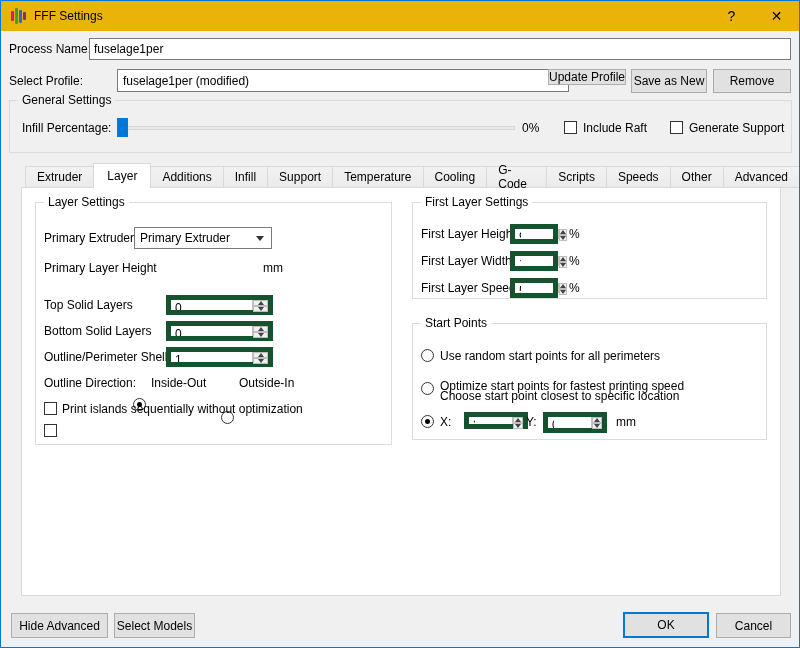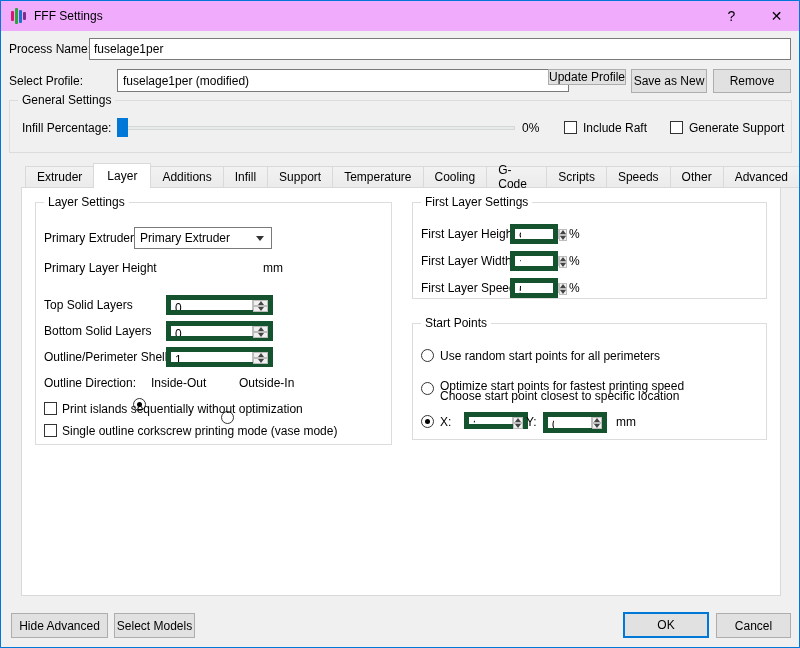--- a/index.html
+++ b/index.html
@@ -6,21 +6,21 @@
   html,body { background:#888; }
   .window {
     position:relative; width:800px; height:648px;
     background:#f0f0f0; border:1px solid #0078d7; overflow:hidden;
     font-size:12px; color:#000;
   }
   .abs { position:absolute; }
   .lbl { font-size:12px; line-height:15px; white-space:nowrap; }
 
   
-  .titlebar { position:absolute; left:0; top:0; width:100%; height:30px; background:#f0abfc; display:flex; align-items:center; }
+  .titlebar { position:absolute; left:0; top:0; width:100%; height:30px; background:#eab308; display:flex; align-items:center; }
   .app-icon { display:flex; align-items:center; gap:1px; margin-left:10px; height:16px; }
   .app-icon i { display:block; width:3px; border-radius:1px; }
   .title-text { margin-left:8px; font-size:12px; }
   .cap-btn { width:45px; height:30px; display:flex; align-items:center; justify-content:center; font-size:14px; cursor:default; }
 
   
   .textbox { background:#fff; border:1px solid #7a7a7a; font-size:12px; padding:0 4px; }
   .combo { background:#fff; border:1px solid #7a7a7a; display:flex; align-items:center; padding:0 22px 0 5px; position:relative; }
   .combo .chev { position:absolute; right:7px; top:50%; margin-top:-2px; width:0; height:0;
     border-left:4px solid transparent; border-right:4px solid transparent; border-top:5px solid #333; }
@@ -171,21 +171,20 @@
       <div class="abs lbl" style="left:8px;top:173px;">Outline Direction:</div>
       <div class="abs radio on" style="left:97px;top:173px;"></div>
       <div class="abs lbl" style="left:115px;top:173px;">Inside-Out</div>
       <div class="abs radio" style="left:185px;top:173px;"></div>
       <div class="abs lbl" style="left:203px;top:173px;">Outside-In</div>
 
       <div class="abs checkbox" style="left:8px;top:199px;"></div>
       <div class="abs lbl" style="left:26px;top:199px;">Print islands sequentially without optimization</div>
 
       <div class="abs checkbox" style="left:8px;top:221px;"></div>
-      <div class="abs lbl" style="left:26px;top:221px;">Single outline corkscrew printing mode (vase mode)</div>
     </div>
 
     <div class="group" style="left:390px;top:14px;width:355px;height:97px;">
       <span class="legend on-white">First Layer Settings</span>
 
       <div class="abs lbl" style="left:8px;top:24px;">First Layer Height</div>
       <div class="spinbox" style="left:97px;top:21px;width:48px;height:20px;">
         <span class="val">90</span>
         <span class="spin">
             <div>

